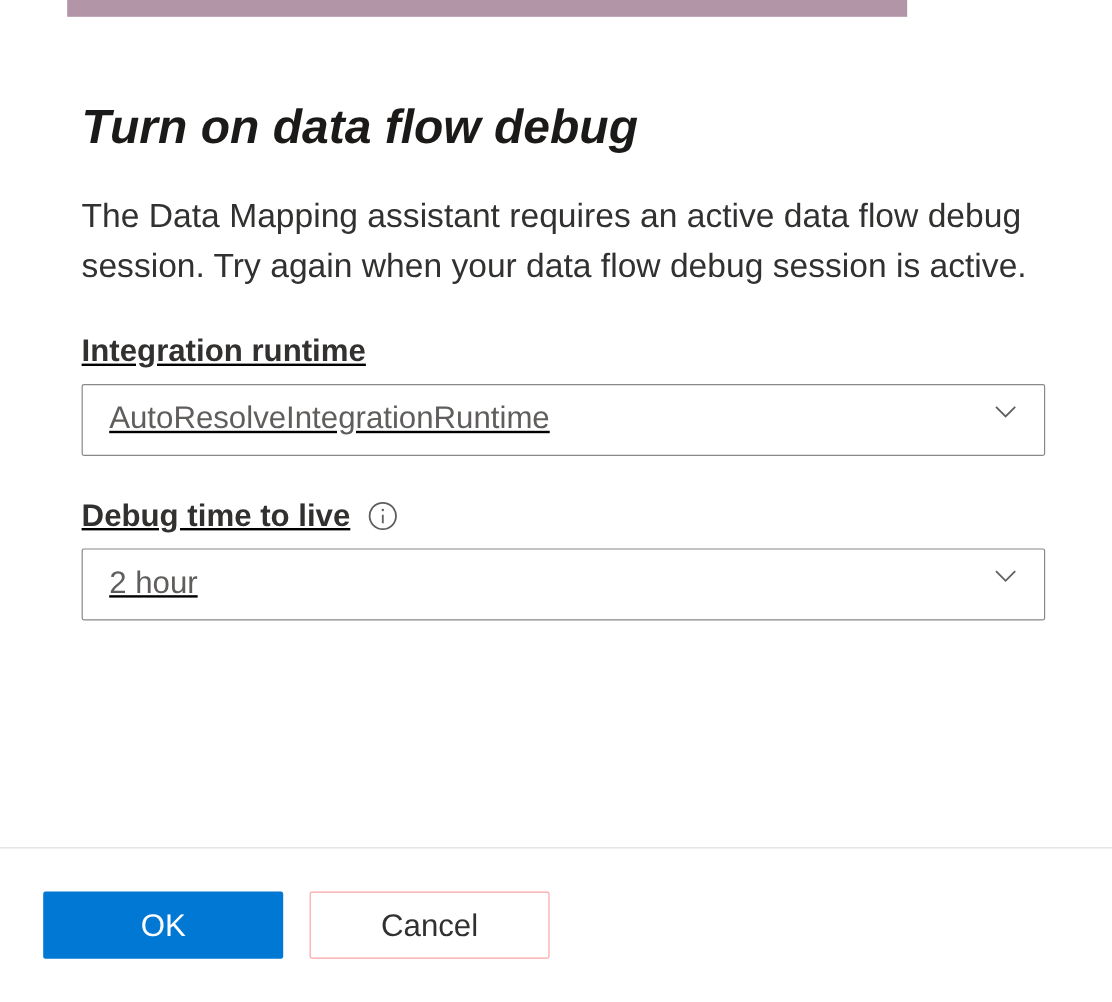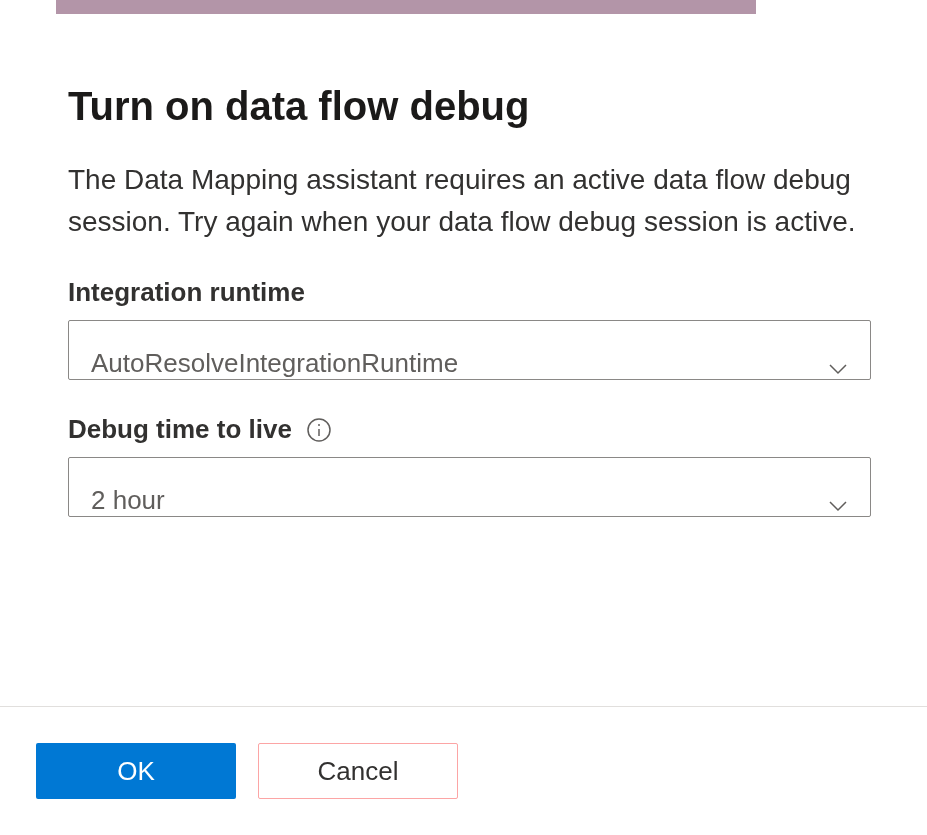--- a/index.html
+++ b/index.html
@@ -21,30 +21,32 @@
       margin-left: 56px;
     }
     .dialog-body {
       padding: 70px 56px 0 68px;
     }
     .dialog-title {
       font-size: 40px;
       font-weight: 600;
       color: #1b1a19;
       margin-bottom: 30px;
+      font-style: italic;
     }
     .dialog-description {
       font-size: 28px;
       font-weight: 400;
       color: #323130;
       line-height: 1.5;
       margin-bottom: 34px;
     }
     .field-group {
       margin-bottom: 34px;
+      text-decoration: underline;
     }
     .field-label-row {
       display: flex;
       align-items: center;
       gap: 14px;
       margin-bottom: 12px;
     }
     .field-label {
       font-size: 26px;
       font-weight: 600;
@@ -60,23 +62,23 @@
     .info-icon svg {
       width: 26px;
       height: 26px;
     }
     .select-box {
       width: 100%;
       height: 60px;
       border: 1px solid #8a8886;
       background: #ffffff;
       display: flex;
-      align-items: flex-end;
+      align-items: flex-start;
       justify-content: space-between;
-      padding: 0 22px;
+      padding: 12px 22px;
       cursor: pointer;
       border-radius: 2px;
     }
     .select-value {
       font-size: 26px;
       color: #605e5c;
     }
     .chevron-icon {
       width: 20px;
       height: 20px;

